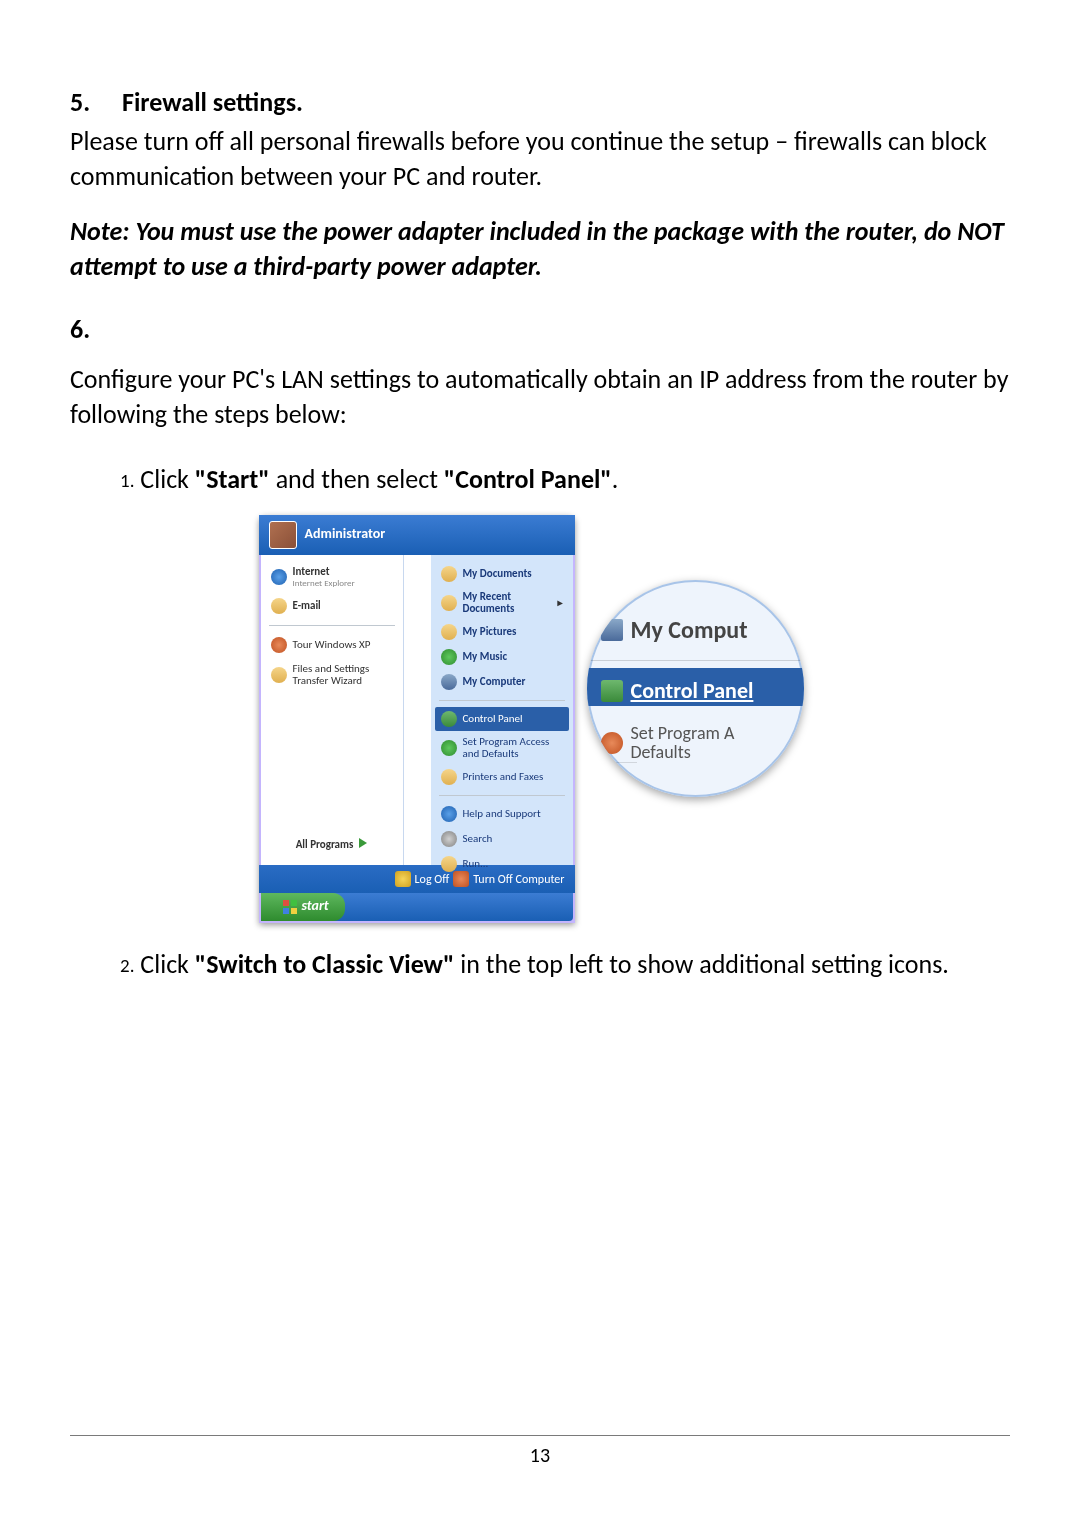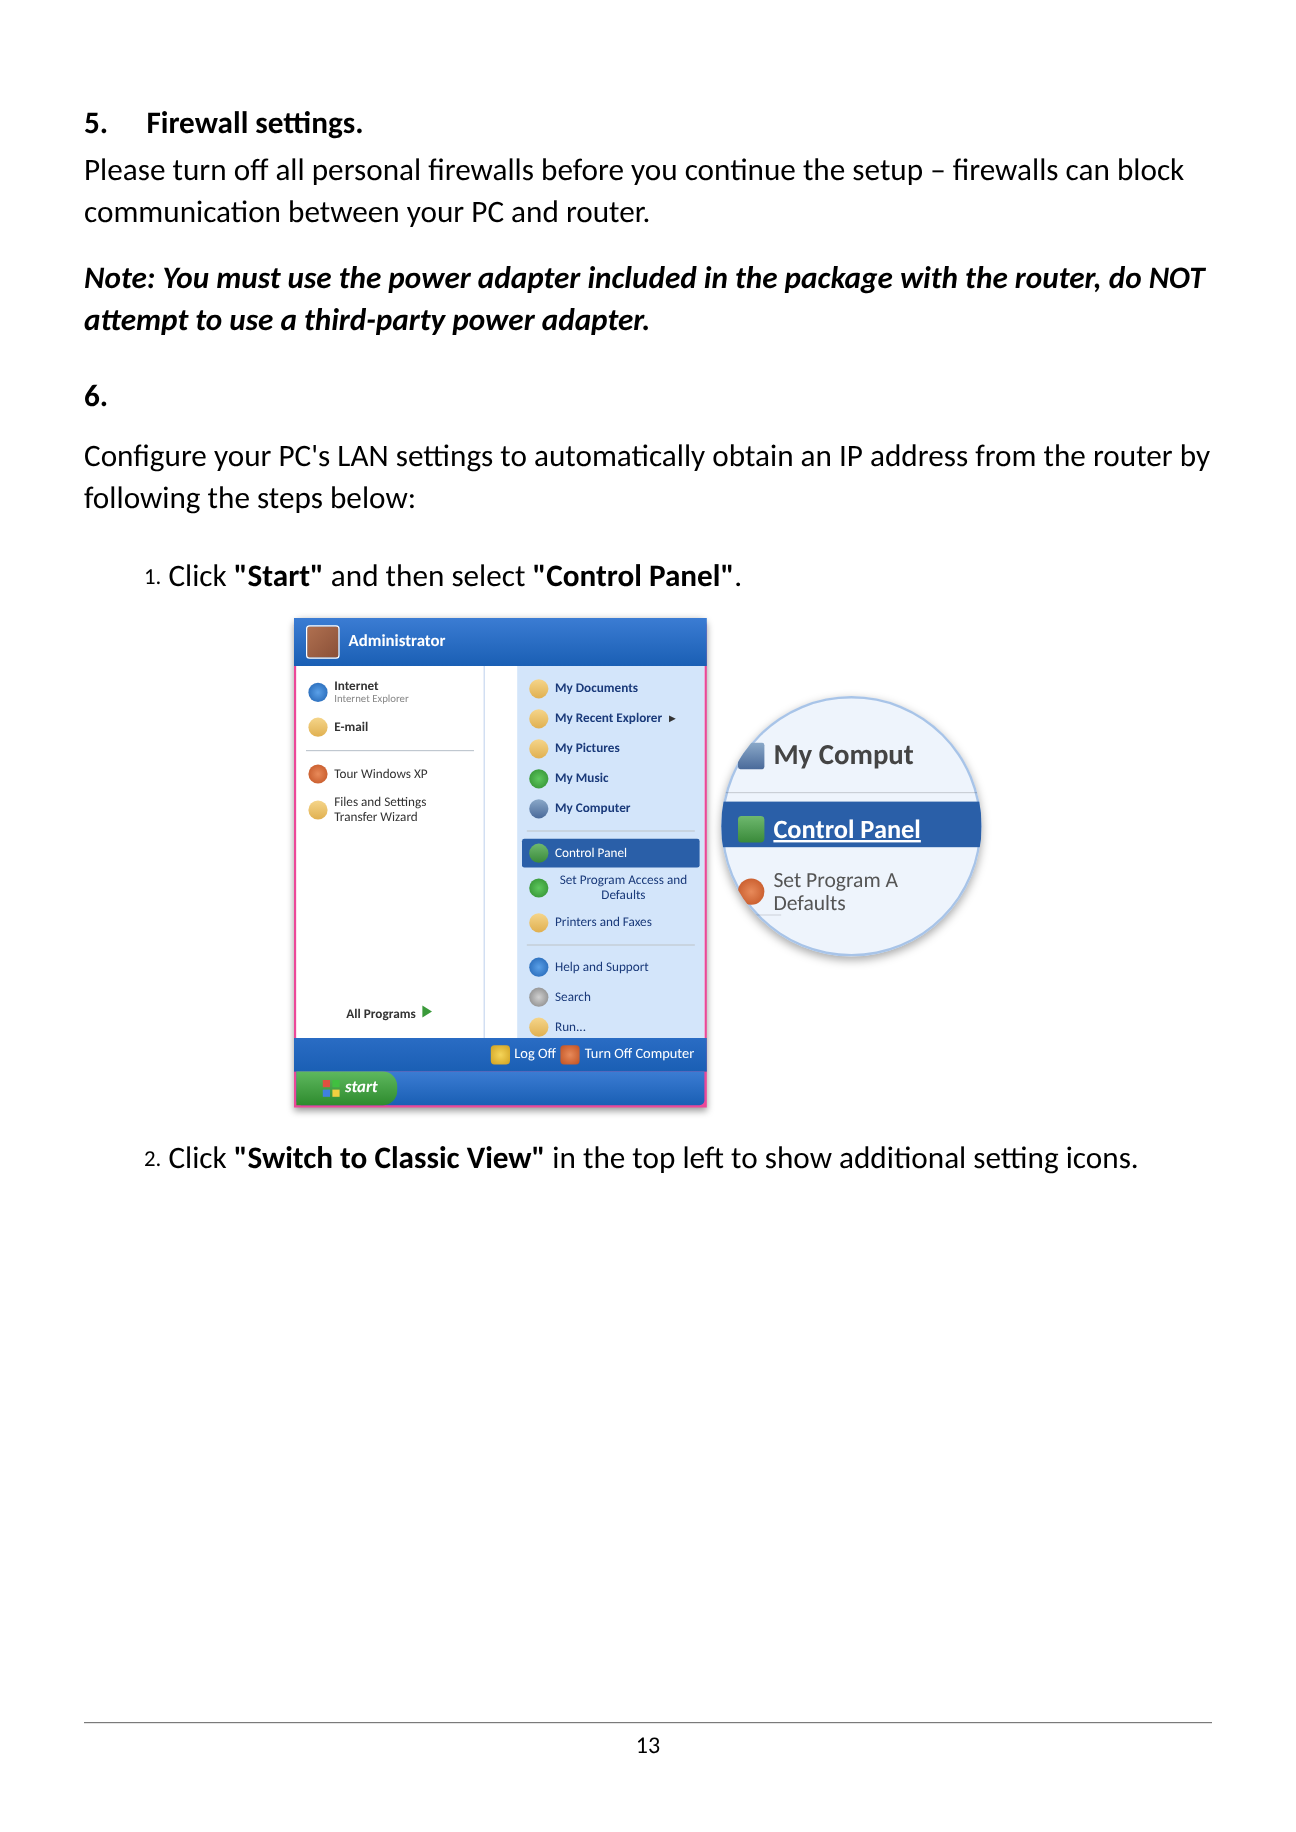--- a/index.html
+++ b/index.html
@@ -20,22 +20,22 @@
   .note { font-weight: bold; font-style: italic; margin-top: 10px; margin-bottom: 28px; }
   .spacer-sm { height: 10px; }
   ol.steps { list-style: none; padding-left: 50px; }
   ol.steps > li { margin-bottom: 18px; }
   .step-num { font-size: 19px; vertical-align: 1px; }
   .b { font-weight: bold; }
   .figure { margin: 14px auto 24px auto; display: flex; justify-content: center; gap: 12px; align-items: flex-start; }
 
   
   .startmenu {
-    width: 344px;
-    background: #ec4899;
+    width: 316px;
+    background: #c4b5fd;
     border-radius: 6px 6px 0 0;
     font-size: 12px;
     color: #fff;
     box-shadow: 0 2px 6px rgba(0,0,0,0.4);
     position: relative;
   }
   .sm-header {
     height: 40px;
     display: flex;
     align-items: center;
@@ -52,21 +52,21 @@
   .sm-user { font-weight: bold; font-size: 14px; }
   .sm-body {
     display: flex;
     background: #fff;
     height: 310px;
     margin: 0 2px;
     gap: 27px;
   }
   .sm-left, .sm-right { flex: 1; padding: 6px 4px; }
   .sm-left { background: #fff; color: #333; border-right: 1px solid #c8d8ef; display: flex; flex-direction: column; }
-  .sm-right { background: #d3e5fa; color: #1a3a7a; text-align: center; }
+  .sm-right { background: #d3e5fa; color: #1a3a7a; }
   .sm-item {
     display: flex; align-items: center; gap: 6px;
     padding: 4px 6px; margin: 1px 0;
     font-size: 11px;
   }
   .sm-item .ico {
     width: 16px; height: 16px;
     border-radius: 50%;
     flex-shrink: 0;
   }
@@ -272,21 +272,21 @@
           <span class="arrow-green"></span>
         </div>
       </div>
       <div class="sm-right">
         <div class="sm-item bold">
           <div class="ico ic-folder"></div>
           <div class="lbl">My Documents</div>
         </div>
         <div class="sm-item bold">
           <div class="ico ic-folder"></div>
-          <div class="lbl">My Recent Explorer</div>
+          <div class="lbl">My Recent Documents</div>
           <span class="arrow-right-small">▸</span>
         </div>
         <div class="sm-item bold">
           <div class="ico ic-folder"></div>
           <div class="lbl">My Pictures</div>
         </div>
         <div class="sm-item bold">
           <div class="ico ic-green"></div>
           <div class="lbl">My Music</div>
         </div>

